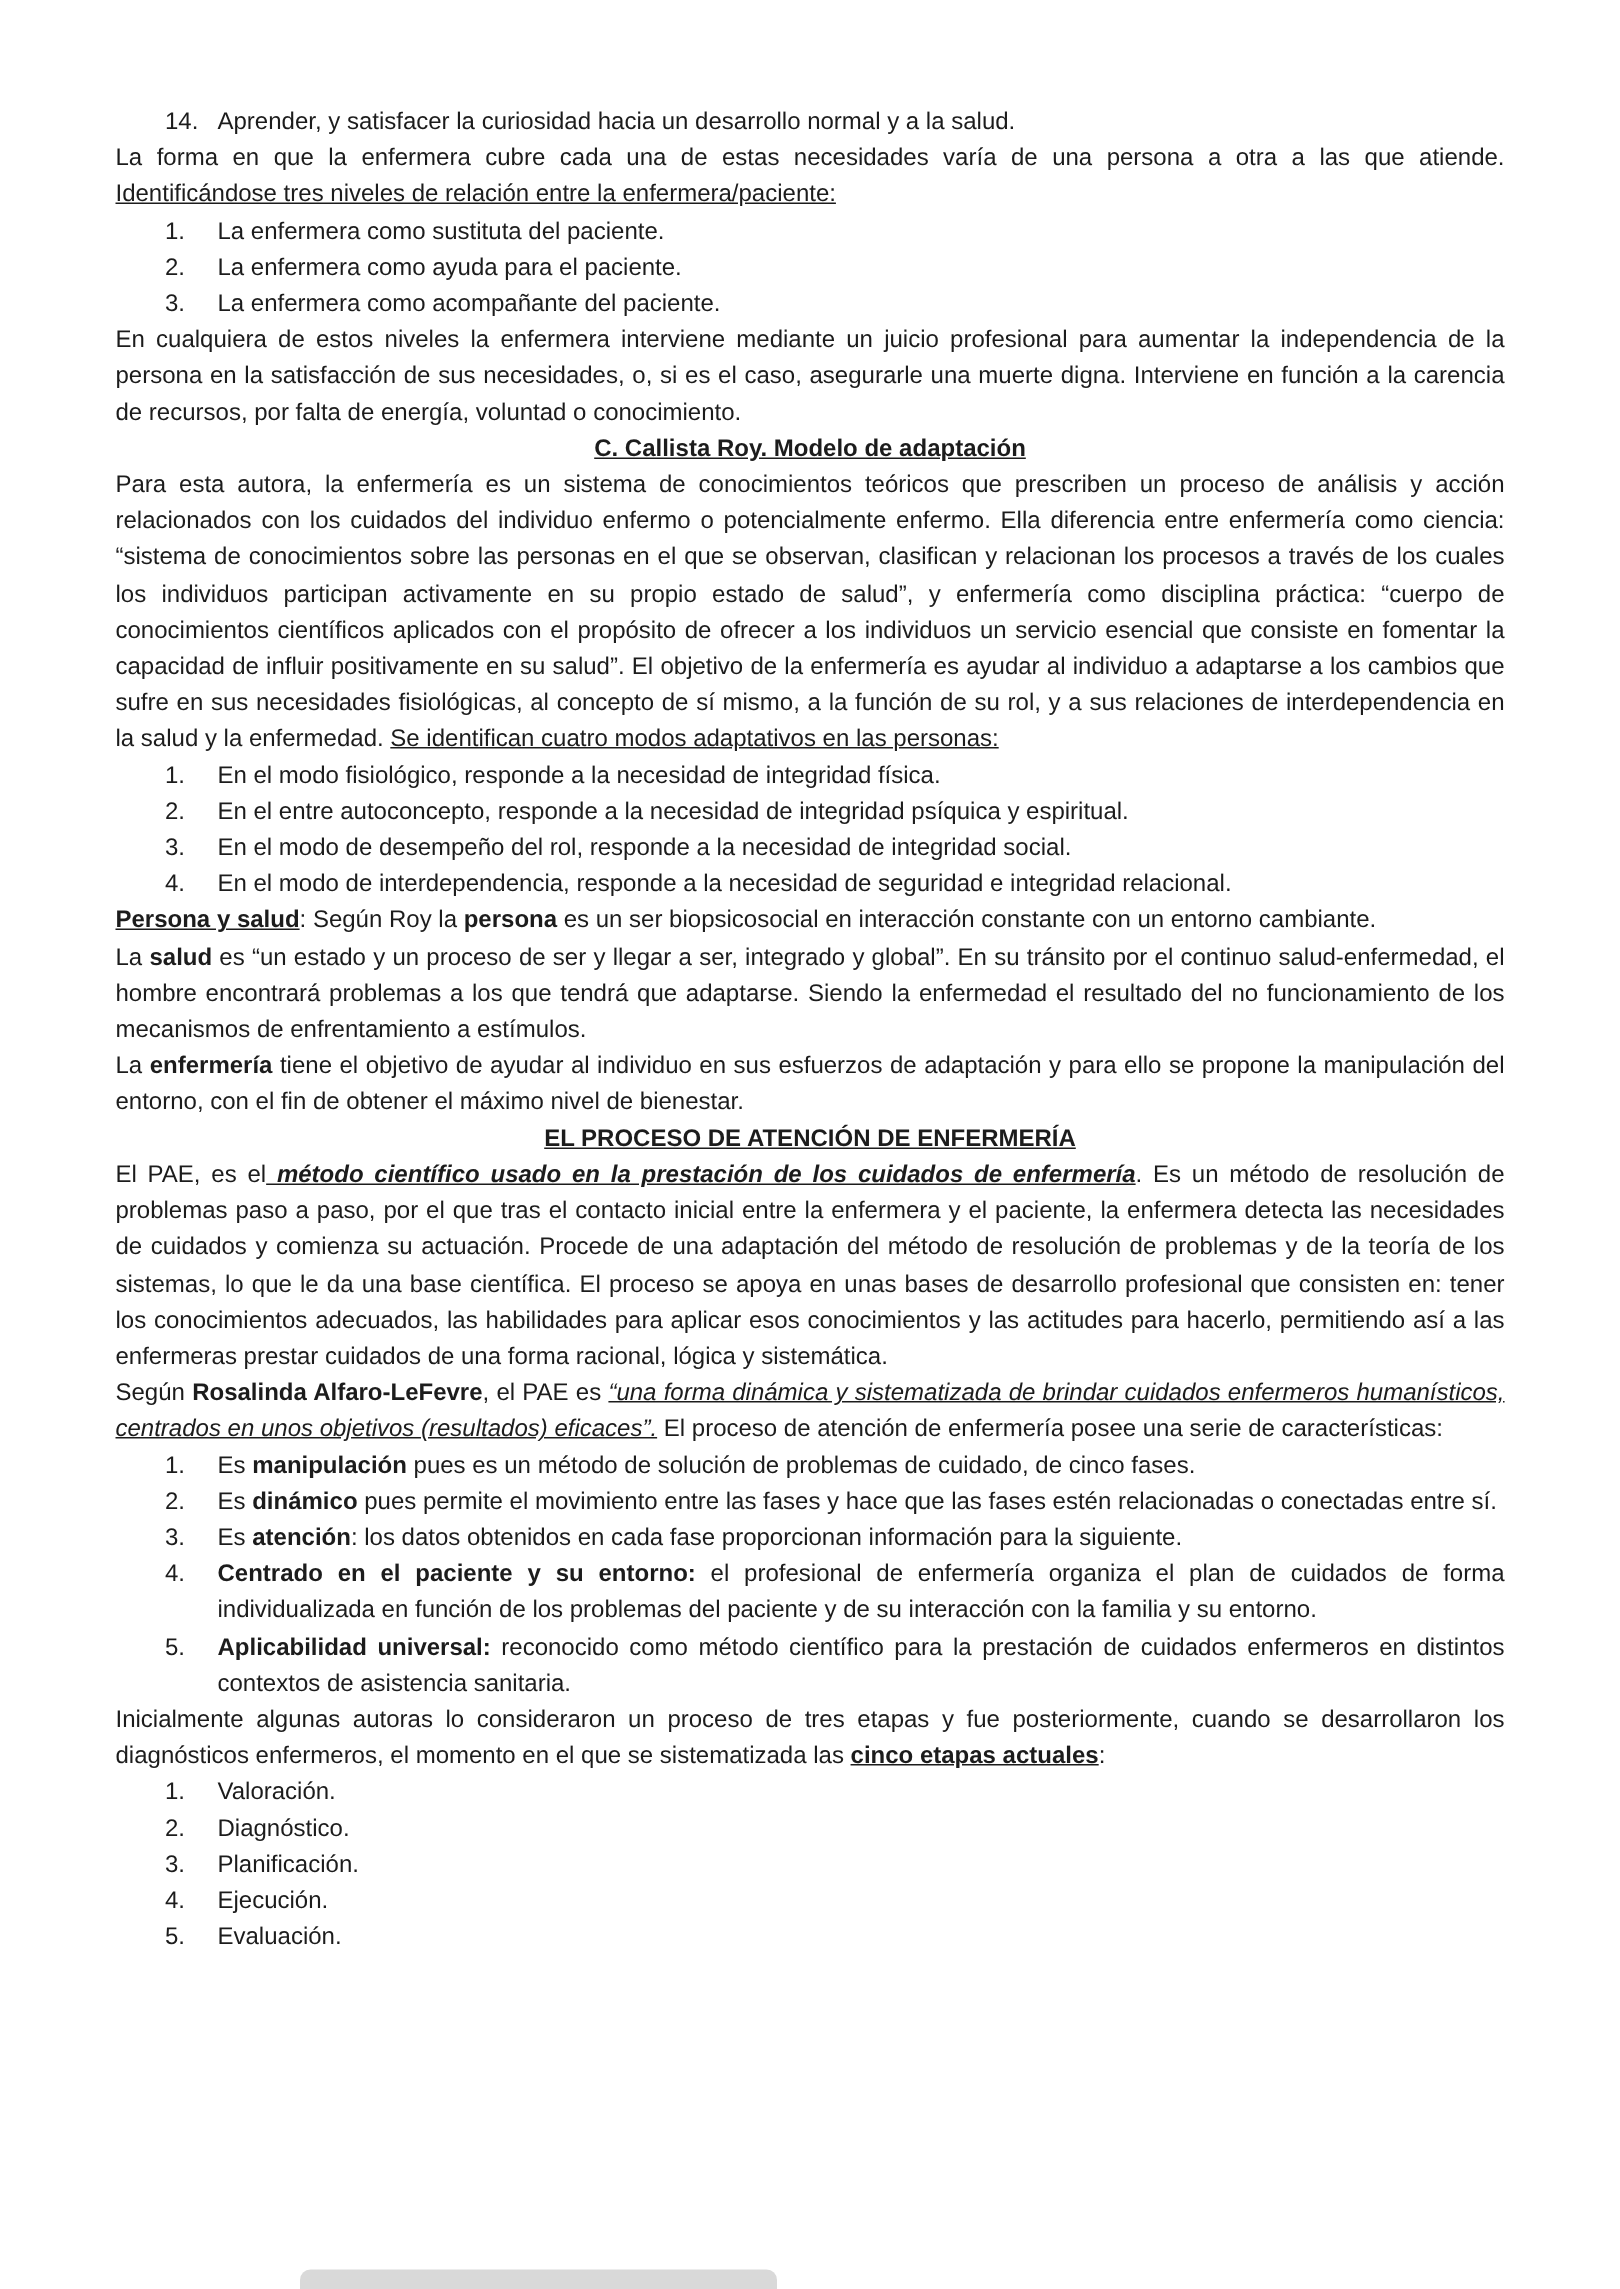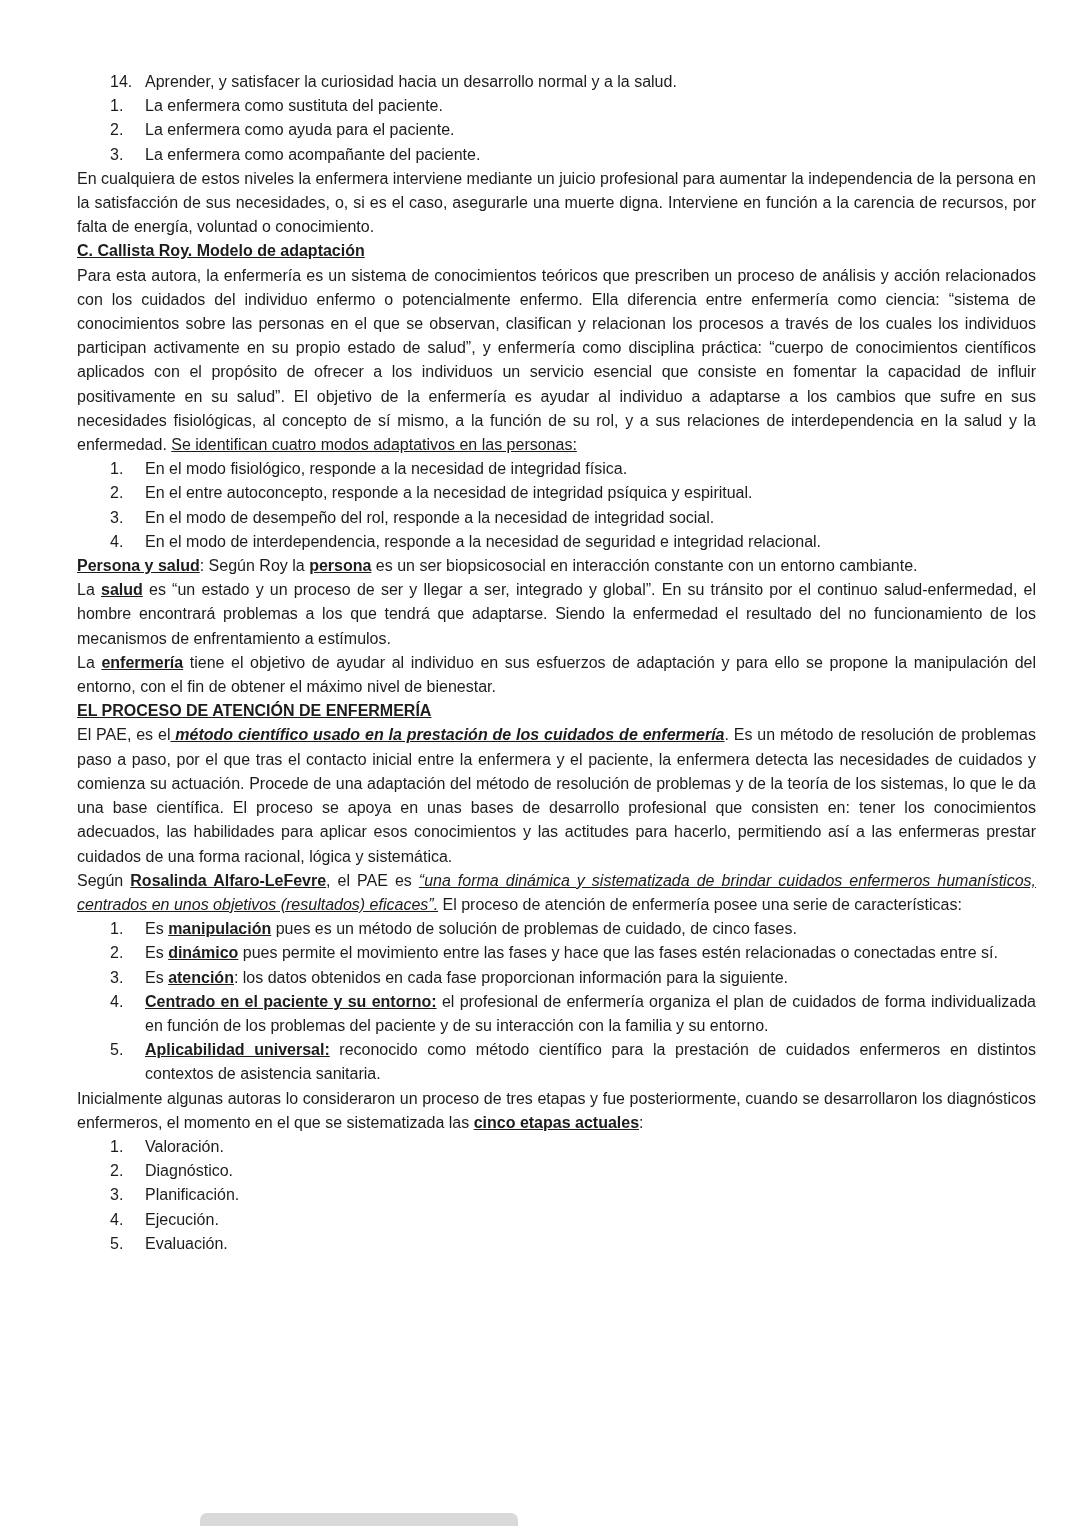--- a/index.html
+++ b/index.html
@@ -8,41 +8,41 @@
     width: 1080px;
     height: 1526px;
     font-family: "Liberation Sans", sans-serif;
     color: #1c1c1c;
     overflow: hidden;
   }
   .page {
     position: relative;
     width: 1080px;
     height: 1526px;
-    padding: 70px 44px 0 77px;
+    padding: 70px 77px 0 77px;
     background: #ffffff;
   }
   .doc-body {
     font-size: 16px;
     line-height: 24.2px;
     color: #1c1c1c;
   }
-  p.doc-para, p.doc-heading { margin: 0; }
+  p.doc-para, p.doc-heading { margin: 0; text-align: center; }
   p.doc-para { text-align: justify; }
   .doc-list { margin: 0; }
   .doc-li { display: flex; }
   .doc-li-num {
     flex: 0 0 35px;
     margin-left: 33px;
   }
   .doc-li-text {
     flex: 1 1 auto;
     text-align: justify;
   }
-  .seg.b { font-weight: bold; text-decoration: underline; }
+  .seg.b { font-weight: bold; }
   .seg.u { text-decoration: underline; }
   .seg.i { font-style: italic; }
   .page-edge {
     position: absolute;
     left: 200px;
     bottom: 0;
     width: 318px;
     height: 13px;
     background: #d9d9d9;
     border-radius: 7px 7px 0 0;
@@ -52,20 +52,21 @@
 <body>
 
 <main class="page">
   <div class="doc-body">
       <div class="doc-list">
         <div class="doc-li">
           <span class="doc-li-num">14.</span>
           <span class="doc-li-text"><span class="seg">Aprender, y satisfacer la curiosidad hacia un desarrollo normal y a la salud.</span></span>
         </div>
       </div>
+      <p class="doc-para"><span class="seg">La forma en que la enfermera cubre cada una de estas necesidades varía de una persona a otra a las que atiende. </span><span class="seg u">Identificándose tres niveles de relación entre la enfermera/paciente:</span></p>
       <div class="doc-list">
         <div class="doc-li">
           <span class="doc-li-num">1.</span>
           <span class="doc-li-text"><span class="seg">La enfermera como sustituta del paciente.</span></span>
         </div>
         <div class="doc-li">
           <span class="doc-li-num">2.</span>
           <span class="doc-li-text"><span class="seg">La enfermera como ayuda para el paciente.</span></span>
         </div>
         <div class="doc-li">

